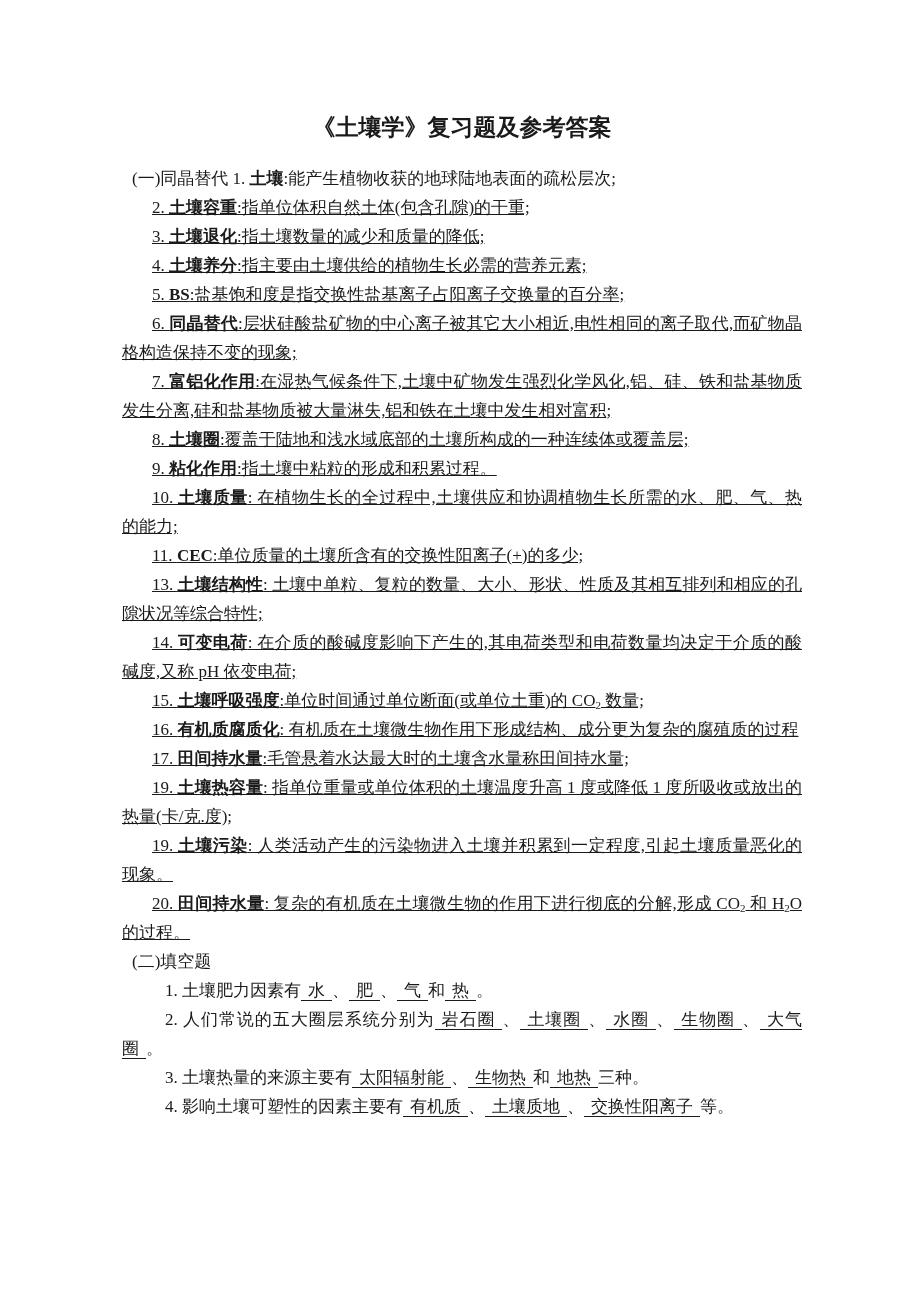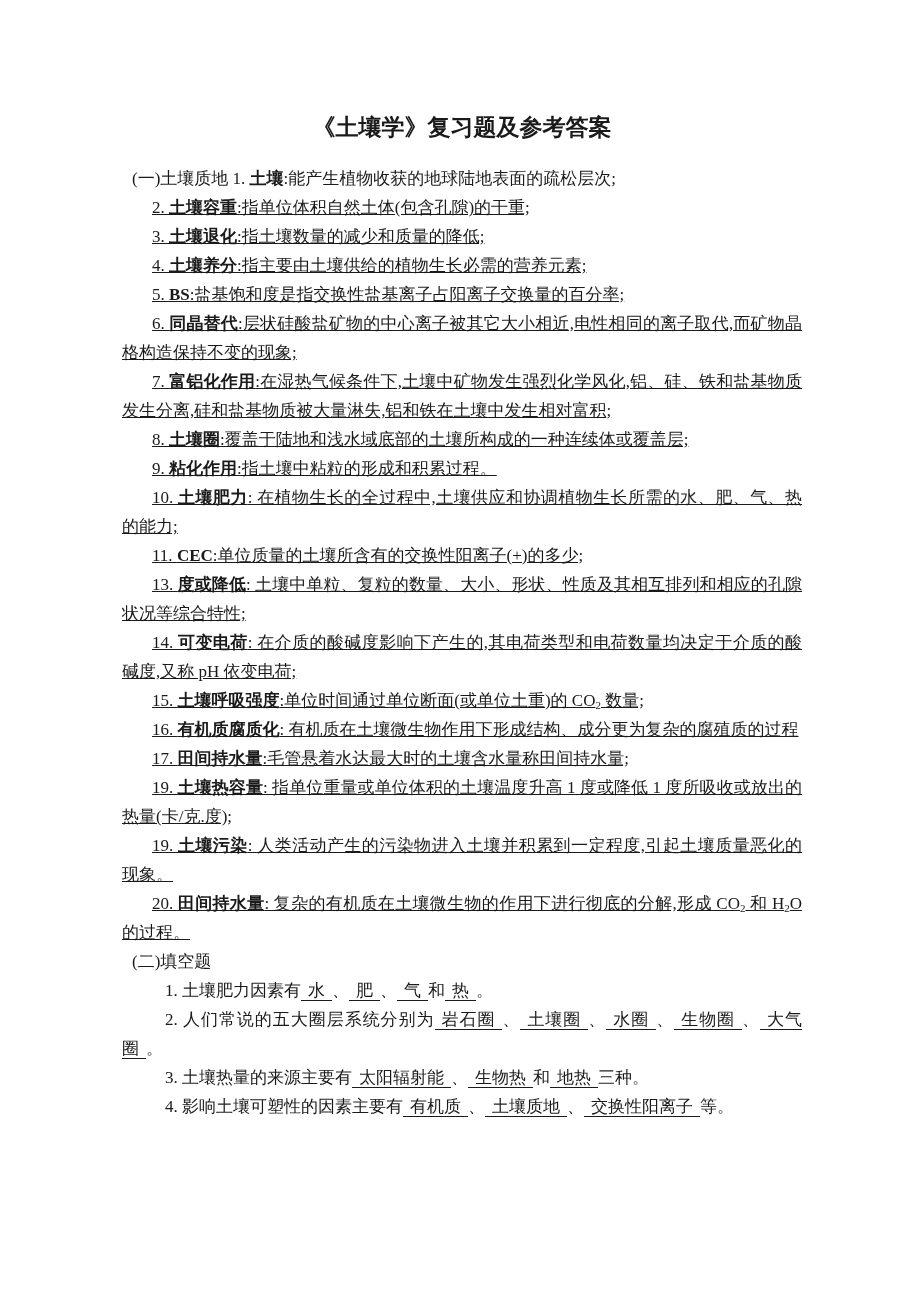--- a/index.html
+++ b/index.html
@@ -48,32 +48,32 @@
     vertical-align: -3px;
   }
 </style>
 </head>
 <body>
 
 <div class="page">
   <h1 class="doc-title">《土壤学》复习题及参考答案</h1>
 
   <div>
-      <p class="para small-indent"><span>(一)土壤质地</span> <span>1. </span><span class="term">土壤</span><span>:能产生植物收获的地球陆地表面的疏松层次;</span></p>
+      <p class="para small-indent"><span>(一)同晶替代</span> <span>1. </span><span class="term">土壤</span><span>:能产生植物收获的地球陆地表面的疏松层次;</span></p>
       <p class="para item-indent"><span>2. </span><span class="term">土壤容重</span><span>:指单位体积自然土体(包含孔隙)的干重;</span></p>
       <p class="para item-indent"><span>3. </span><span class="term">土壤退化</span><span>:指土壤数量的减少和质量的降低;</span></p>
       <p class="para item-indent"><span>4. </span><span class="term">土壤养分</span><span>:指主要由土壤供给的植物生长必需的营养元素;</span></p>
       <p class="para item-indent"><span>5. </span><span class="term">BS</span><span>:盐基饱和度是指交换性盐基离子占阳离子交换量的百分率;</span></p>
       <p class="para item-indent"><span>6. </span><span class="term">同晶替代</span><span>:层状硅酸盐矿物的中心离子被其它大小相近,电性相同的离子取代,而矿物晶格构造保持不变的现象;</span></p>
       <p class="para item-indent"><span>7. </span><span class="term">富铝化作用</span><span>:在湿热气候条件下,土壤中矿物发生强烈化学风化,铝、硅、铁和盐基物质发生分离,硅和盐基物质被大量淋失,铝和铁在土壤中发生相对富积;</span></p>
       <p class="para item-indent"><span>8. </span><span class="term">土壤圈</span><span>:覆盖于陆地和浅水域底部的土壤所构成的一种连续体或覆盖层;</span></p>
       <p class="para item-indent"><span>9. </span><span class="term">粘化作用</span><span>:指土壤中粘粒的形成和积累过程。</span></p>
-      <p class="para item-indent"><span>10. </span><span class="term">土壤肥力</span><span>: 在植物生长的全过程中,土壤供应和协调植物生长所需的水、肥、气、热的能力;</span></p>
+      <p class="para item-indent"><span>10. </span><span class="term">土壤质量</span><span>: 在植物生长的全过程中,土壤供应和协调植物生长所需的水、肥、气、热的能力;</span></p>
       <p class="para item-indent"><span>11. </span><span class="term">CEC</span><span>:单位质量的土壤所含有的交换性阳离子(+)的多少;</span></p>
-      <p class="para item-indent"><span>13. </span><span class="term">度或降低</span><span>: 土壤中单粒、复粒的数量、大小、形状、性质及其相互排列和相应的孔隙状况等综合特性;</span></p>
+      <p class="para item-indent"><span>13. </span><span class="term">土壤结构性</span><span>: 土壤中单粒、复粒的数量、大小、形状、性质及其相互排列和相应的孔隙状况等综合特性;</span></p>
       <p class="para item-indent"><span>14. </span><span class="term">可变电荷</span><span>: 在介质的酸碱度影响下产生的,其电荷类型和电荷数量均决定于介质的酸碱度,又称 pH 依变电荷;</span></p>
       <p class="para item-indent"><span>15. </span><span class="term">土壤呼吸强度</span><span>:单位时间通过单位断面(或单位土重)的 CO</span><sub class="subscript">2</sub><span> 数量;</span></p>
       <p class="para item-indent"><span>16. </span><span class="term">有机质腐质化</span><span>: 有机质在土壤微生物作用下形成结构、成分更为复杂的腐殖质的过程</span></p>
       <p class="para item-indent"><span>17. </span><span class="term">田间持水量</span><span>:毛管悬着水达最大时的土壤含水量称田间持水量;</span></p>
       <p class="para item-indent"><span>19. </span><span class="term">土壤热容量</span><span>: 指单位重量或单位体积的土壤温度升高 1 度或降低 1 度所吸收或放出的热量(卡/克.度);</span></p>
       <p class="para item-indent"><span>19. </span><span class="term">土壤污染</span><span>: 人类活动产生的污染物进入土壤并积累到一定程度,引起土壤质量恶化的现象。</span></p>
       <p class="para item-indent"><span>20. </span><span class="term">田间持水量</span><span>: 复杂的有机质在土壤微生物的作用下进行彻底的分解,形成 CO</span><sub class="subscript">2</sub><span> 和 H</span><sub class="subscript">2</sub><span>O 的过程。</span></p>
     </div>
 
   <p class="para small-indent sec2-heading">(二)填空题</p>

